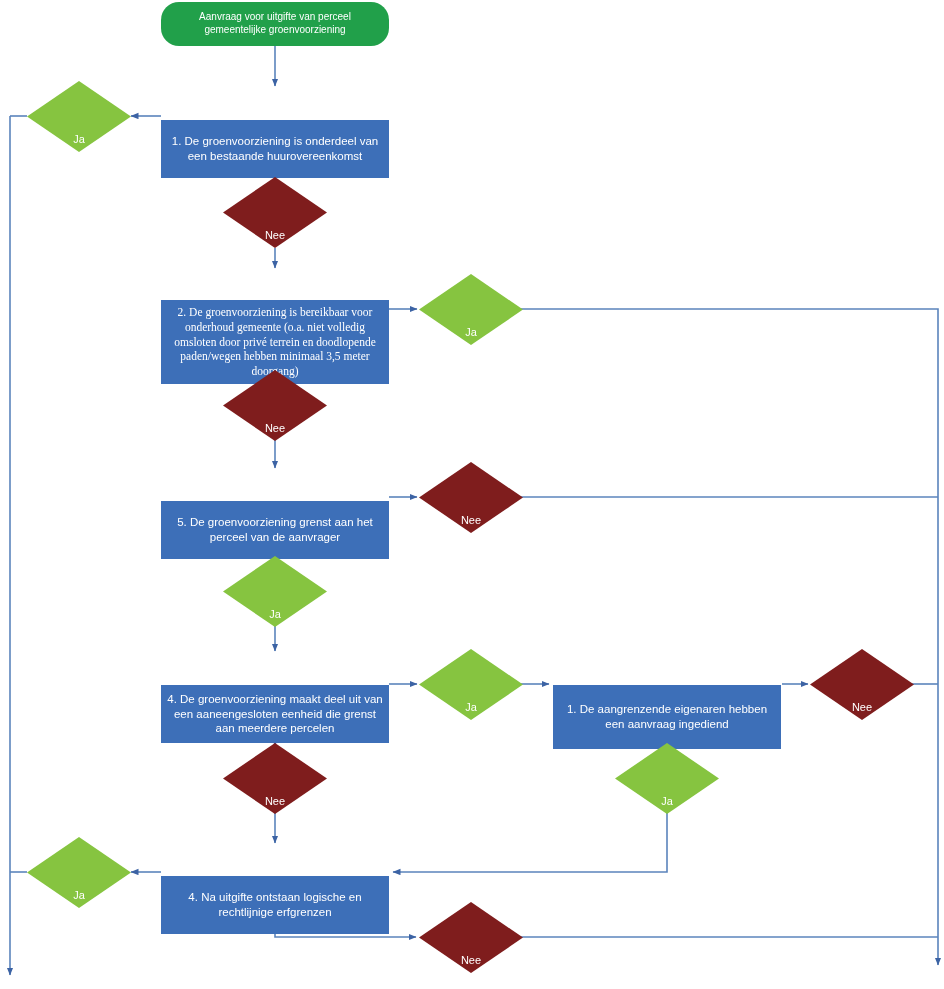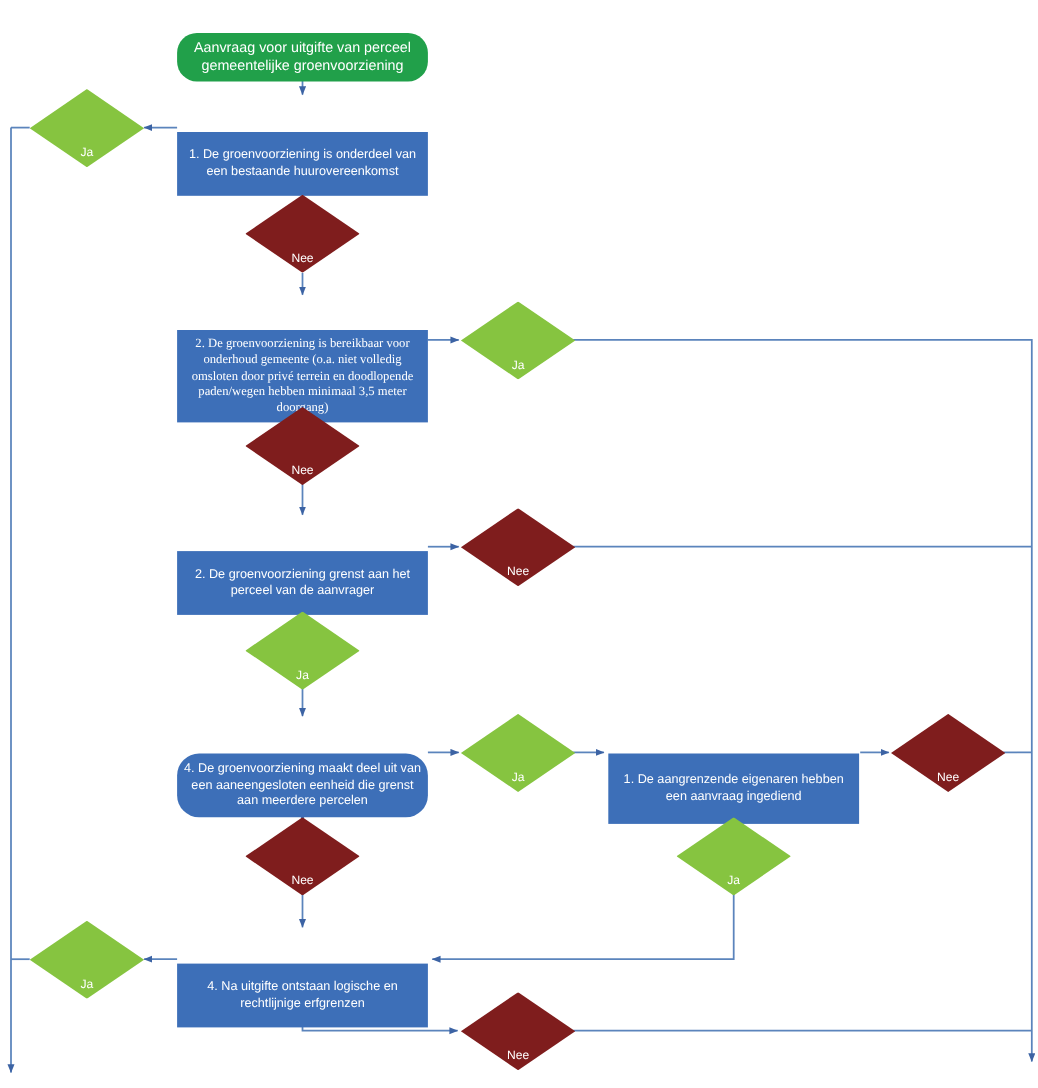--- a/index.html
+++ b/index.html
@@ -39,22 +39,21 @@
     display: block;
     width: 100%;
     padding: 0 6px;
     box-sizing: border-box;
     line-height: 1.28;
     color: #ffffff;
   }
   .terminator {
     background: #21A04A;
     border-radius: 18px;
-    font-size: 13px;
-    margin-top: 28px;
+    font-size: 10px;
   }
   .process {
     background: #3D6FB8;
     font-size: 11.5px;
     margin-top: 32px;
   }
   .decision-wrap {
     position: absolute;
   }
   .decision {
@@ -162,36 +161,36 @@
     </div>
   </div>
 
   <div class="decision-wrap" style="left:223px; top:370px; width:104px; height:71px;">
     <div class="decision no">
       <span class="label">Nee</span>
     </div>
   </div>
 
   <div class="node process" style="left:161px; top:469px; width:228px; height:58px;">
-    <span class="label">2. De groenvoorziening grenst aan het perceel van de aanvrager</span>
+    <span class="label">5. De groenvoorziening grenst aan het perceel van de aanvrager</span>
   </div>
 
   <div class="decision-wrap" style="left:419px; top:462px; width:104px; height:71px;">
     <div class="decision no">
       <span class="label">Nee</span>
     </div>
   </div>
 
   <div class="decision-wrap" style="left:223px; top:556px; width:104px; height:71px;">
     <div class="decision yes">
       <span class="label">Ja</span>
     </div>
   </div>
 
-  <div class="node process" style="left:161px; top:653px; width:228px; height:58px;border-radius:20px;">
+  <div class="node process" style="left:161px; top:653px; width:228px; height:58px;">
     <span class="label">4. De groenvoorziening maakt deel uit van een aaneengesloten eenheid die grenst aan meerdere percelen</span>
   </div>
 
   <div class="decision-wrap" style="left:419px; top:649px; width:104px; height:71px;">
     <div class="decision yes">
       <span class="label">Ja</span>
     </div>
   </div>
 
   <div class="decision-wrap" style="left:223px; top:743px; width:104px; height:71px;">

